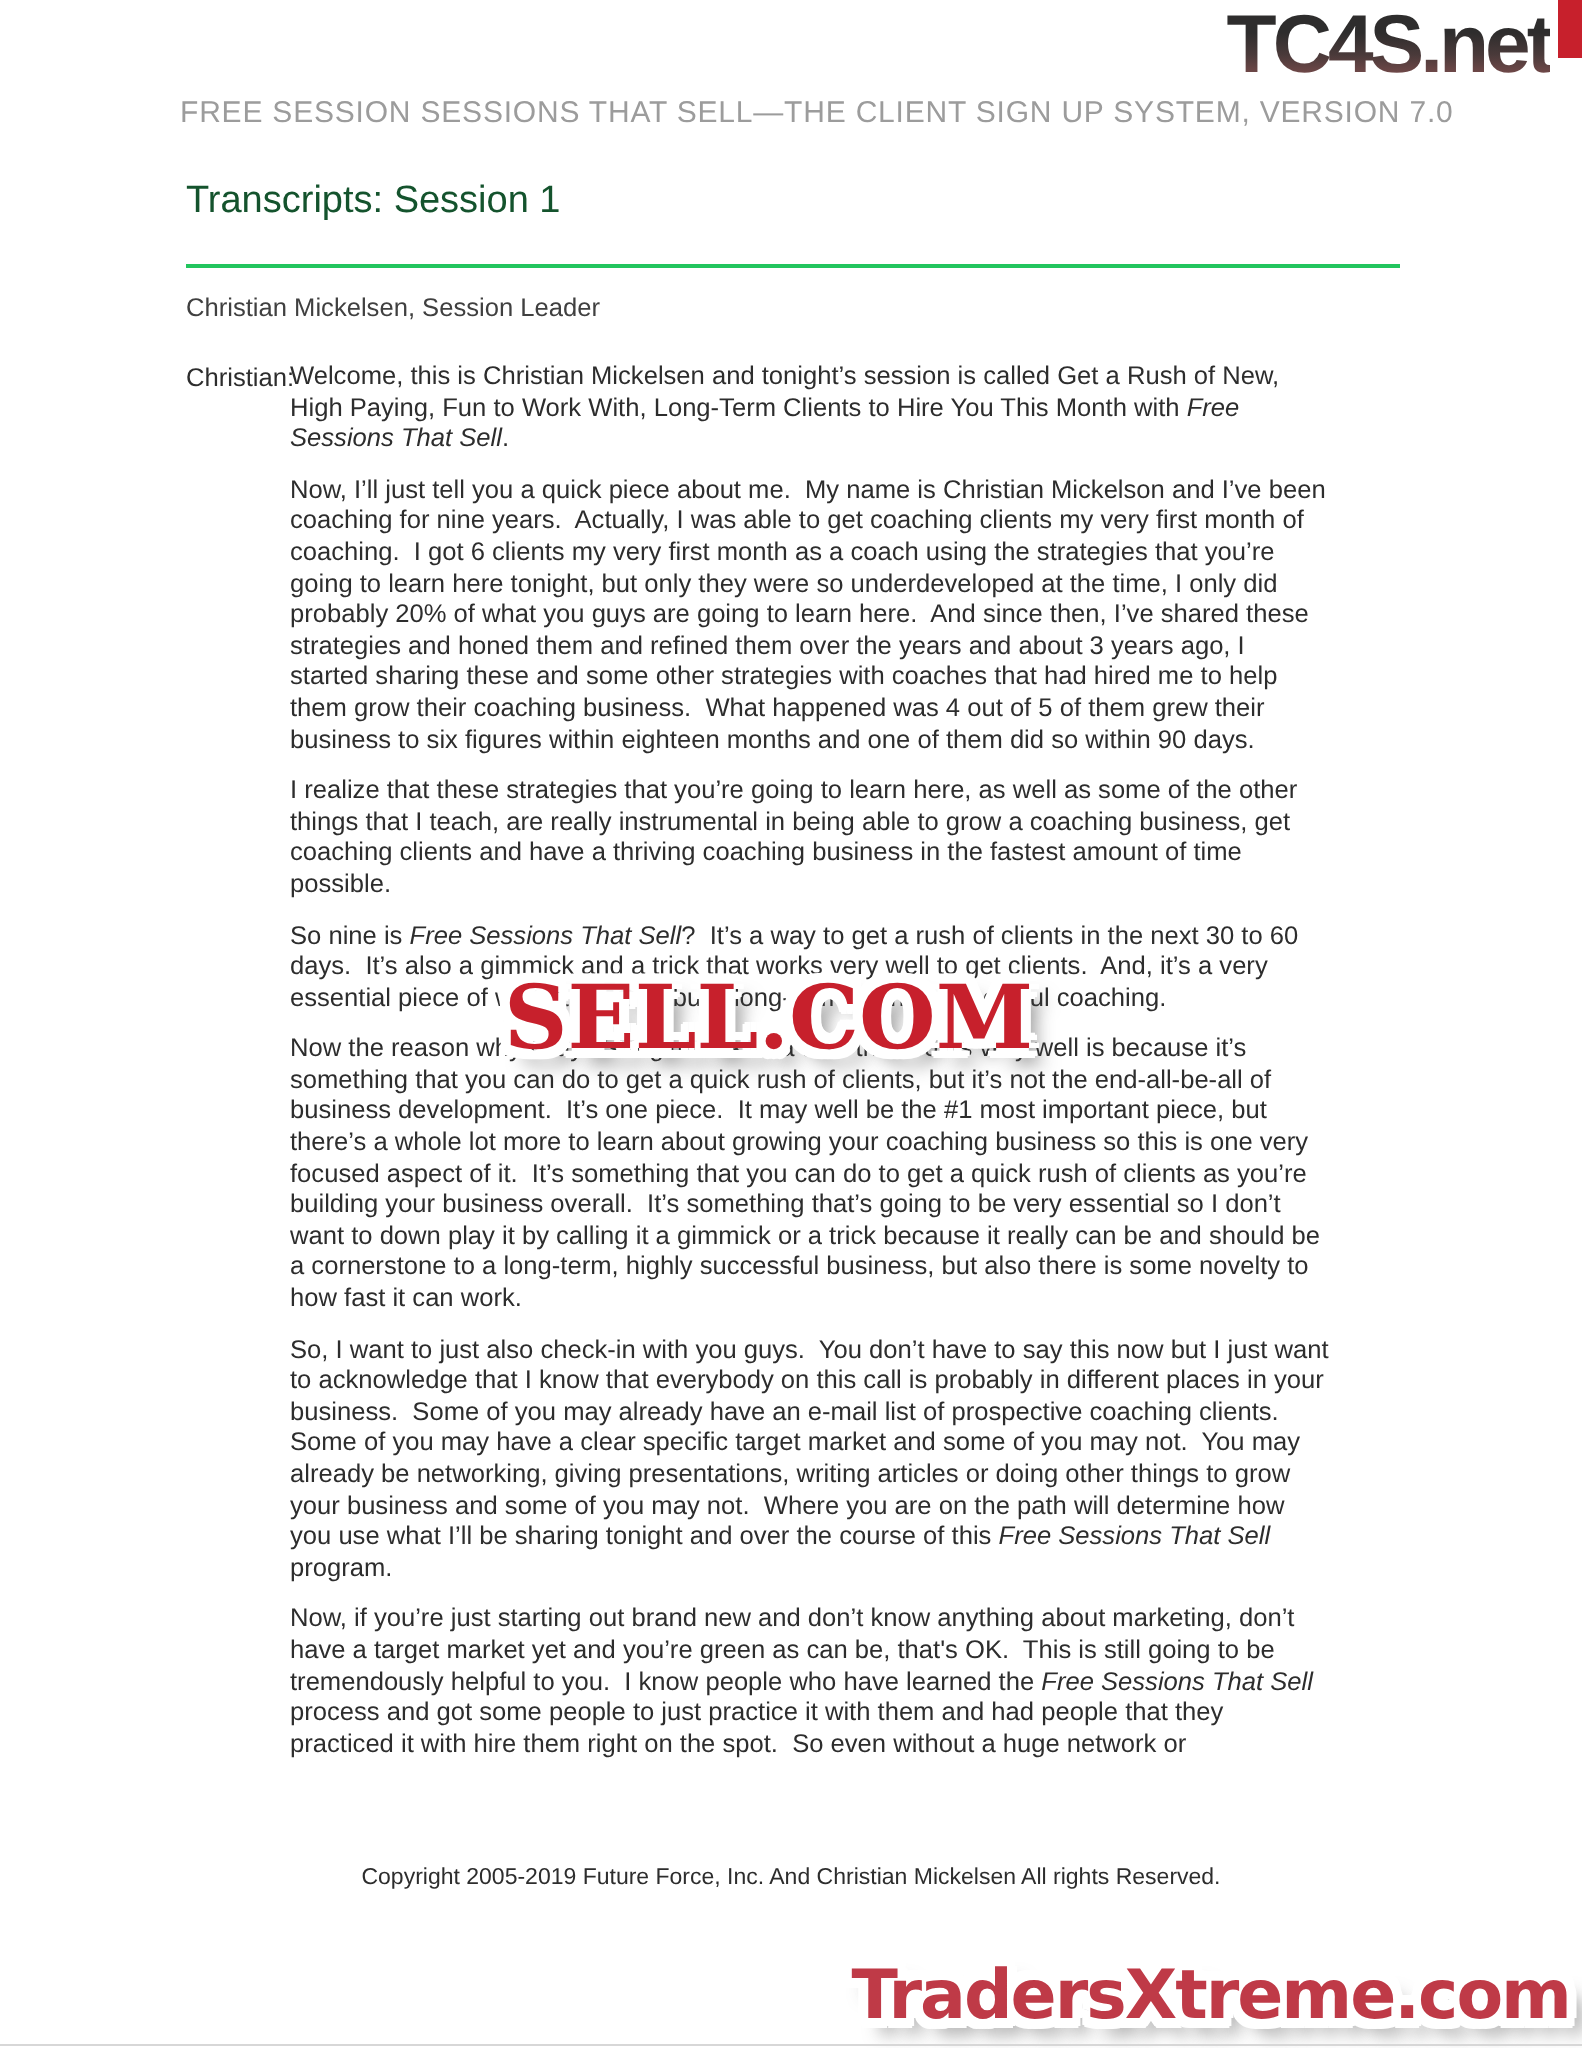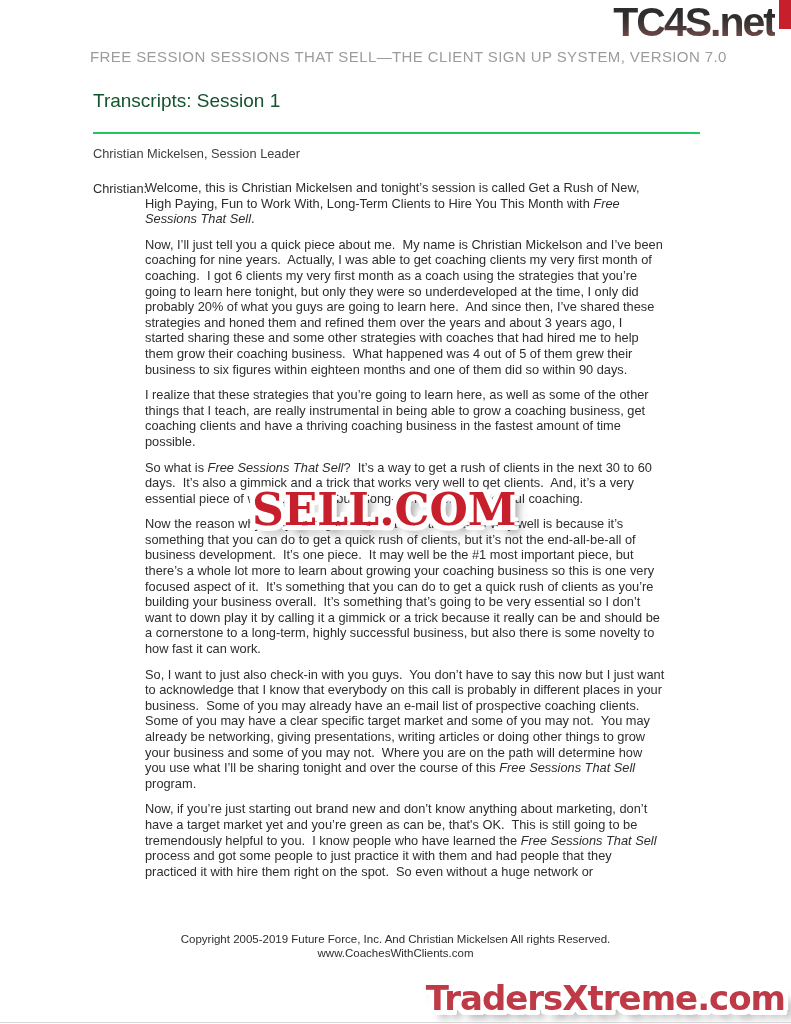--- a/index.html
+++ b/index.html
@@ -157,27 +157,26 @@
 <div class="page-title">Transcripts: Session 1</div>
 
 <div class="session-leader">Christian Mickelsen, Session Leader</div>
 
 <div class="transcript">
   <div class="speaker">Christian:</div>
   <div class="paras">
       <div class="para"><span>Welcome, this is Christian Mickelsen and tonight’s session is called Get a Rush of New, High Paying, Fun to Work With, Long-Term Clients to Hire You This Month with </span><span class="it">Free Sessions That Sell</span><span>.</span></div>
       <div class="para"><span>Now, I’ll just tell you a quick piece about me.  My name is Christian Mickelson and I’ve been coaching for nine years.  Actually, I was able to get coaching clients my very first month of coaching.  I got 6 clients my very first month as a coach using the strategies that you’re going to learn here tonight, but only they were so underdeveloped at the time, I only did probably 20% of what you guys are going to learn here.  And since then, I’ve shared these strategies and honed them and refined them over the years and about 3 years ago, I started sharing these and some other strategies with coaches that had hired me to help them grow their coaching business.  What happened was 4 out of 5 of them grew their business to six figures within eighteen months and one of them did so within 90 days.</span></div>
       <div class="para"><span>I realize that these strategies that you’re going to learn here, as well as some of the other things that I teach, are really instrumental in being able to grow a coaching business, get coaching clients and have a thriving coaching business in the fastest amount of time possible.</span></div>
-      <div class="para"><span>So what is </span><span class="it">Free Sessions That Sell</span><span>?  It’s a way to get a rush of clients in the next 30 to 60 days.  It’s also a gimmick and a trick that works very well to get clients.  And, it’s a very essential piece of what it takes to build long-term, highly successful coaching.</span></div>
+      <div class="para"><span>So nine is </span><span class="it">Free Sessions That Sell</span><span>?  It’s a way to get a rush of clients in the next 30 to 60 days.  It’s also a gimmick and a trick that works very well to get clients.  And, it’s a very essential piece of what it takes to build long-term, highly successful coaching.</span></div>
       <div class="para"><span>Now the reason why I say it’s a gimmick or a trick that works very well is because it’s something that you can do to get a quick rush of clients, but it’s not the end-all-be-all of business development.  It’s one piece.  It may well be the #1 most important piece, but there’s a whole lot more to learn about growing your coaching business so this is one very focused aspect of it.  It’s something that you can do to get a quick rush of clients as you’re building your business overall.  It’s something that’s going to be very essential so I don’t want to down play it by calling it a gimmick or a trick because it really can be and should be a cornerstone to a long-term, highly successful business, but also there is some novelty to how fast it can work.</span></div>
       <div class="para"><span>So, I want to just also check-in with you guys.  You don’t have to say this now but I just want to acknowledge that I know that everybody on this call is probably in different places in your business.  Some of you may already have an e-mail list of prospective coaching clients.  Some of you may have a clear specific target market and some of you may not.  You may already be networking, giving presentations, writing articles or doing other things to grow your business and some of you may not.  Where you are on the path will determine how you use what I’ll be sharing tonight and over the course of this </span><span class="it">Free Sessions That Sell</span><span> program.</span></div>
       <div class="para"><span>Now, if you’re just starting out brand new and don’t know anything about marketing, don’t have a target market yet and you’re green as can be, that's OK.  This is still going to be tremendously helpful to you.  I know people who have learned the </span><span class="it">Free Sessions That Sell</span><span> process and got some people to just practice it with them and had people that they practiced it with hire them right on the spot.  So even without a huge network or</span></div>
     </div>
 </div>
 
 <div class="wm wm-dlsub">SELL.COM</div>
 <div class="wm wm-traders">TradersXtreme.com</div>
 
 <div class="footer">
   <div>Copyright 2005-2019 Future Force, Inc. And Christian Mickelsen All rights Reserved.</div>
-  <div>www.CoachesWithClients.com</div>
 </div>
 <div class="bottom-edge"></div>
 
 </body></html>

